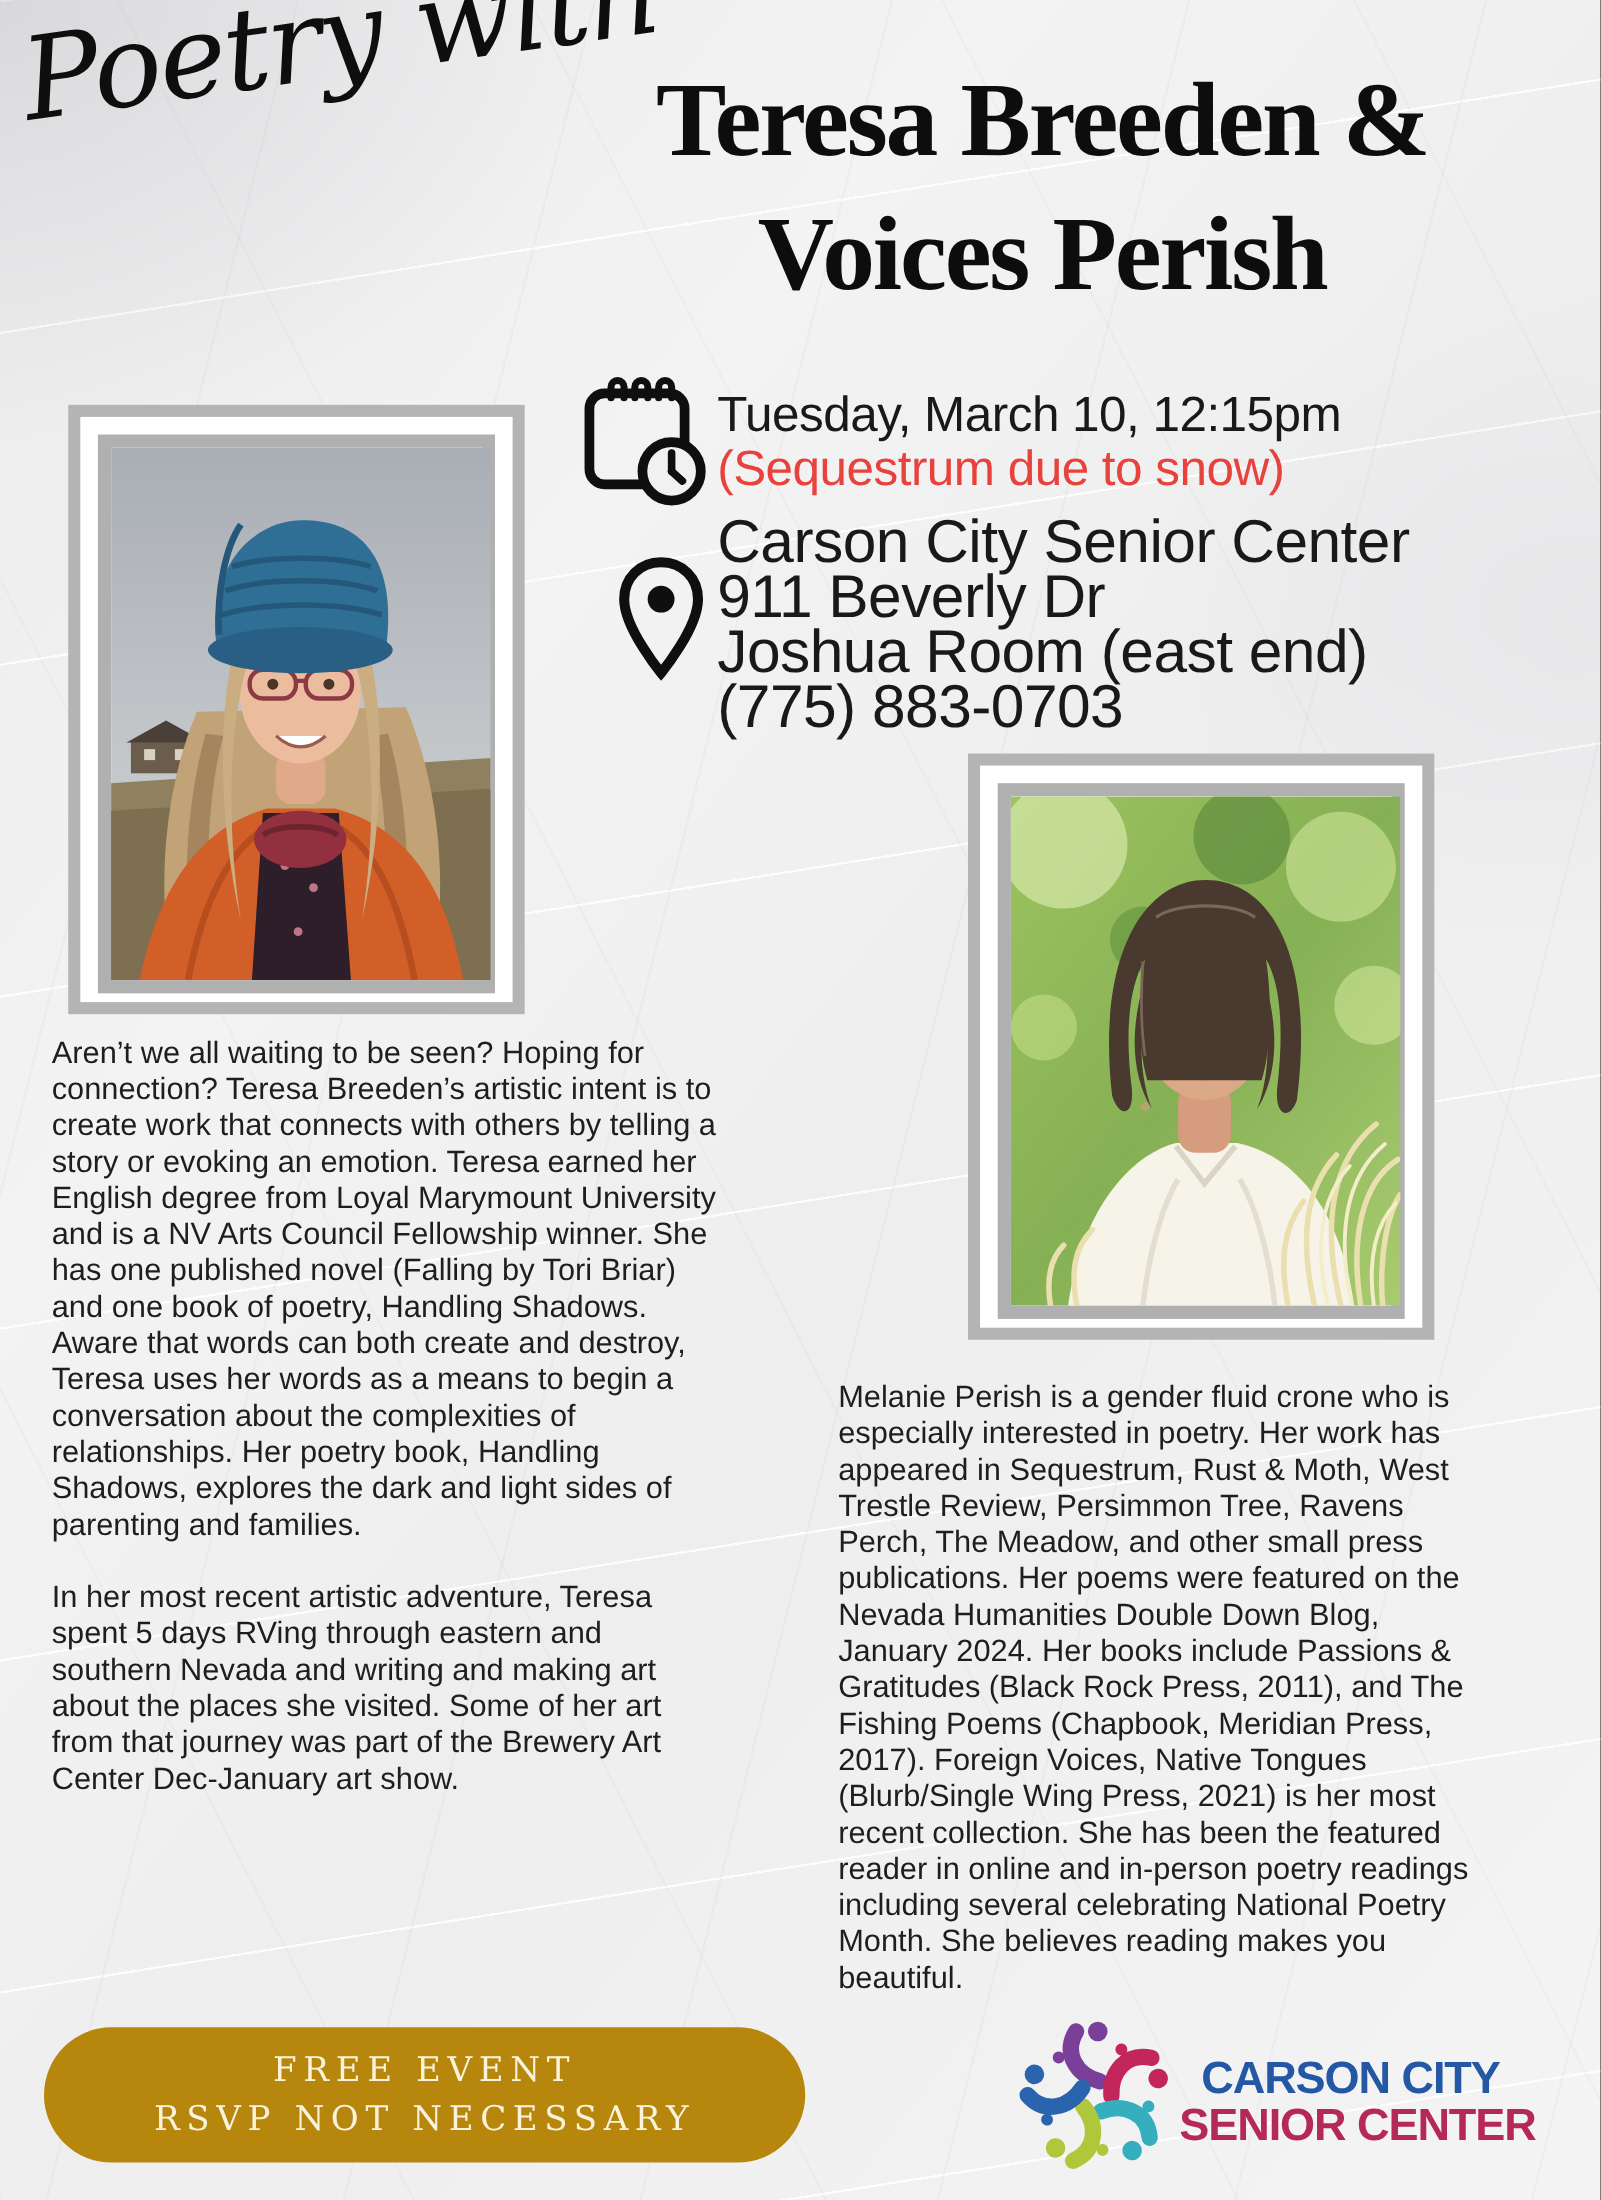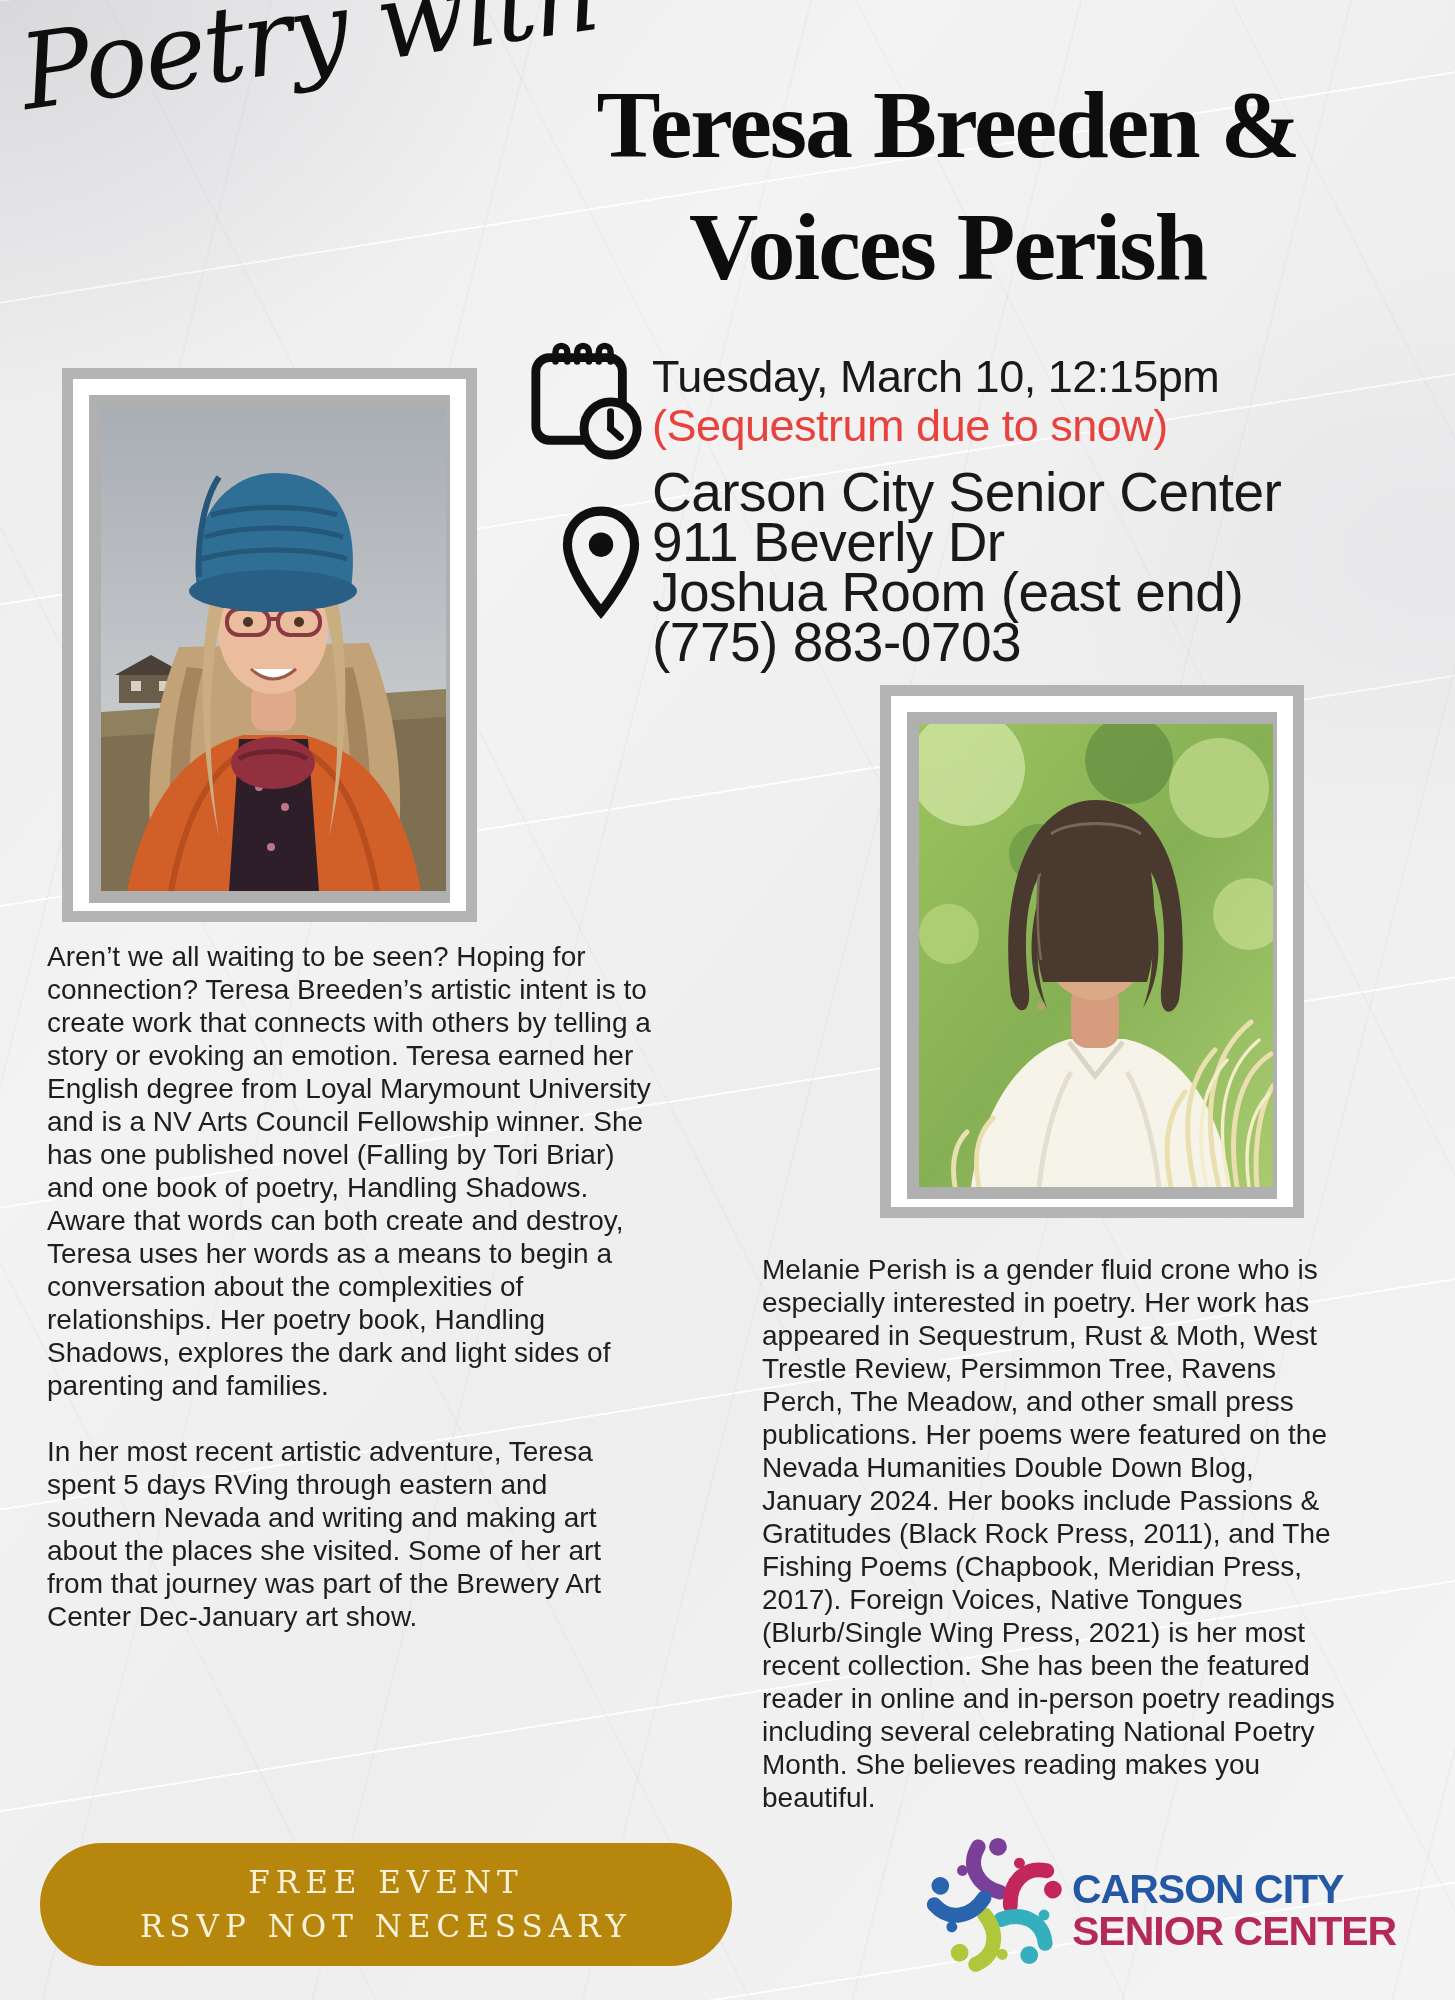--- a/index.html
+++ b/index.html
@@ -23,21 +23,21 @@
     left:14px;top:22px;width:600px;
     font-family:"DejaVu Serif",serif;
     font-style:italic;font-weight:400;
     font-size:104px;line-height:1;
     color:#0e0e0e;
     transform:rotate(-8deg);
     transform-origin:left top;
     letter-spacing:-2px;
   }
   .main-title{
-    left:440px;top:64px;width:1015px;
+    left:440px;top:48px;width:1015px;
     text-align:center;
     font-family:"Liberation Serif",serif;
     font-weight:700;
     font-size:96px;line-height:122px;
     letter-spacing:-2px;
     color:#0d0d0d;
   }
   .event-date-block{left:652px;top:352px;width:720px;font-size:45px;line-height:49px;letter-spacing:-0.5px;}
   .event-date{color:#191919;}
   .event-note{font-weight:500;}
@@ -71,21 +71,21 @@
     color:#faf3dc;
     font-size:31px;line-height:1.2;
     letter-spacing:6px;
     text-align:center;
   }
   .logo-icon{left:922px;top:1832px;}
   .logo-text{
     left:1072px;top:1868px;width:380px;
     font-weight:700;line-height:42px;font-size:41px;letter-spacing:-1px;
   }
-  .logo-text .l1{color:#2458a5;}
+  .logo-text .l1{color:#2458a5;margin-left:20px;}
   .logo-text .l2{color:#b5295a;}
 </style>
 </head>
 <body>
 
 <div class="poster">
 
   <div class="abs script-title">Poetry with</div>
 
   <div class="abs main-title">

